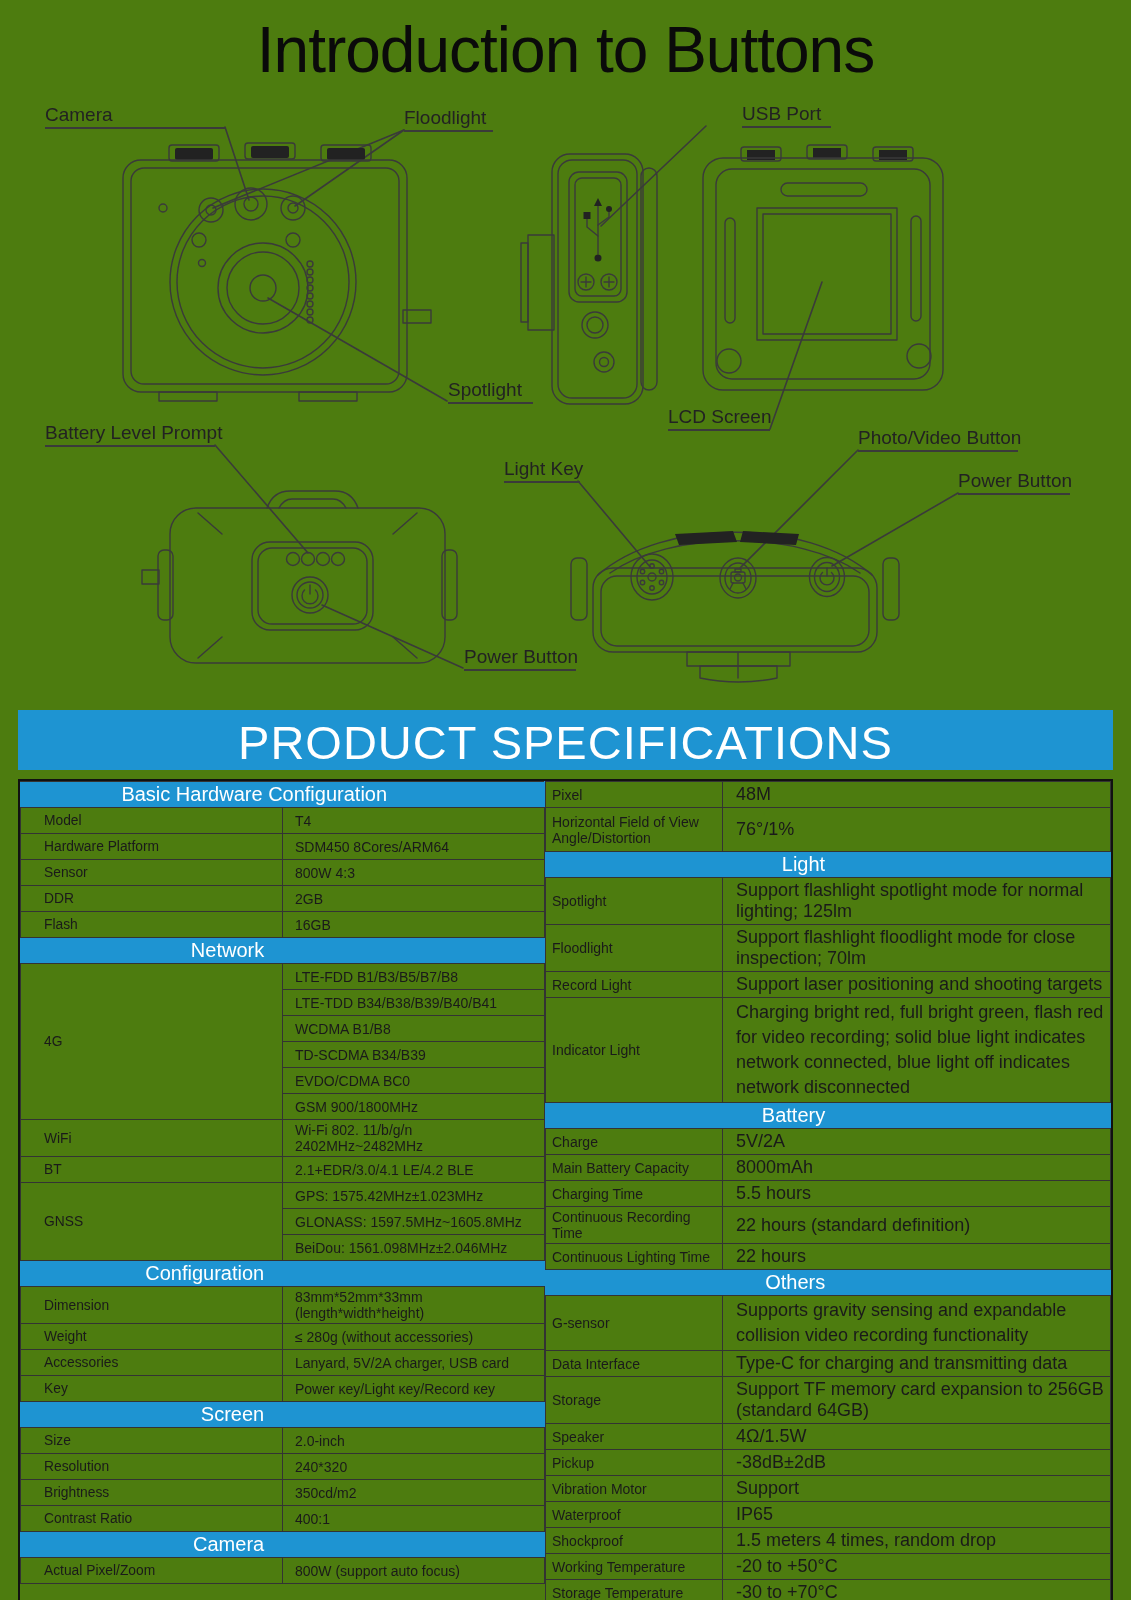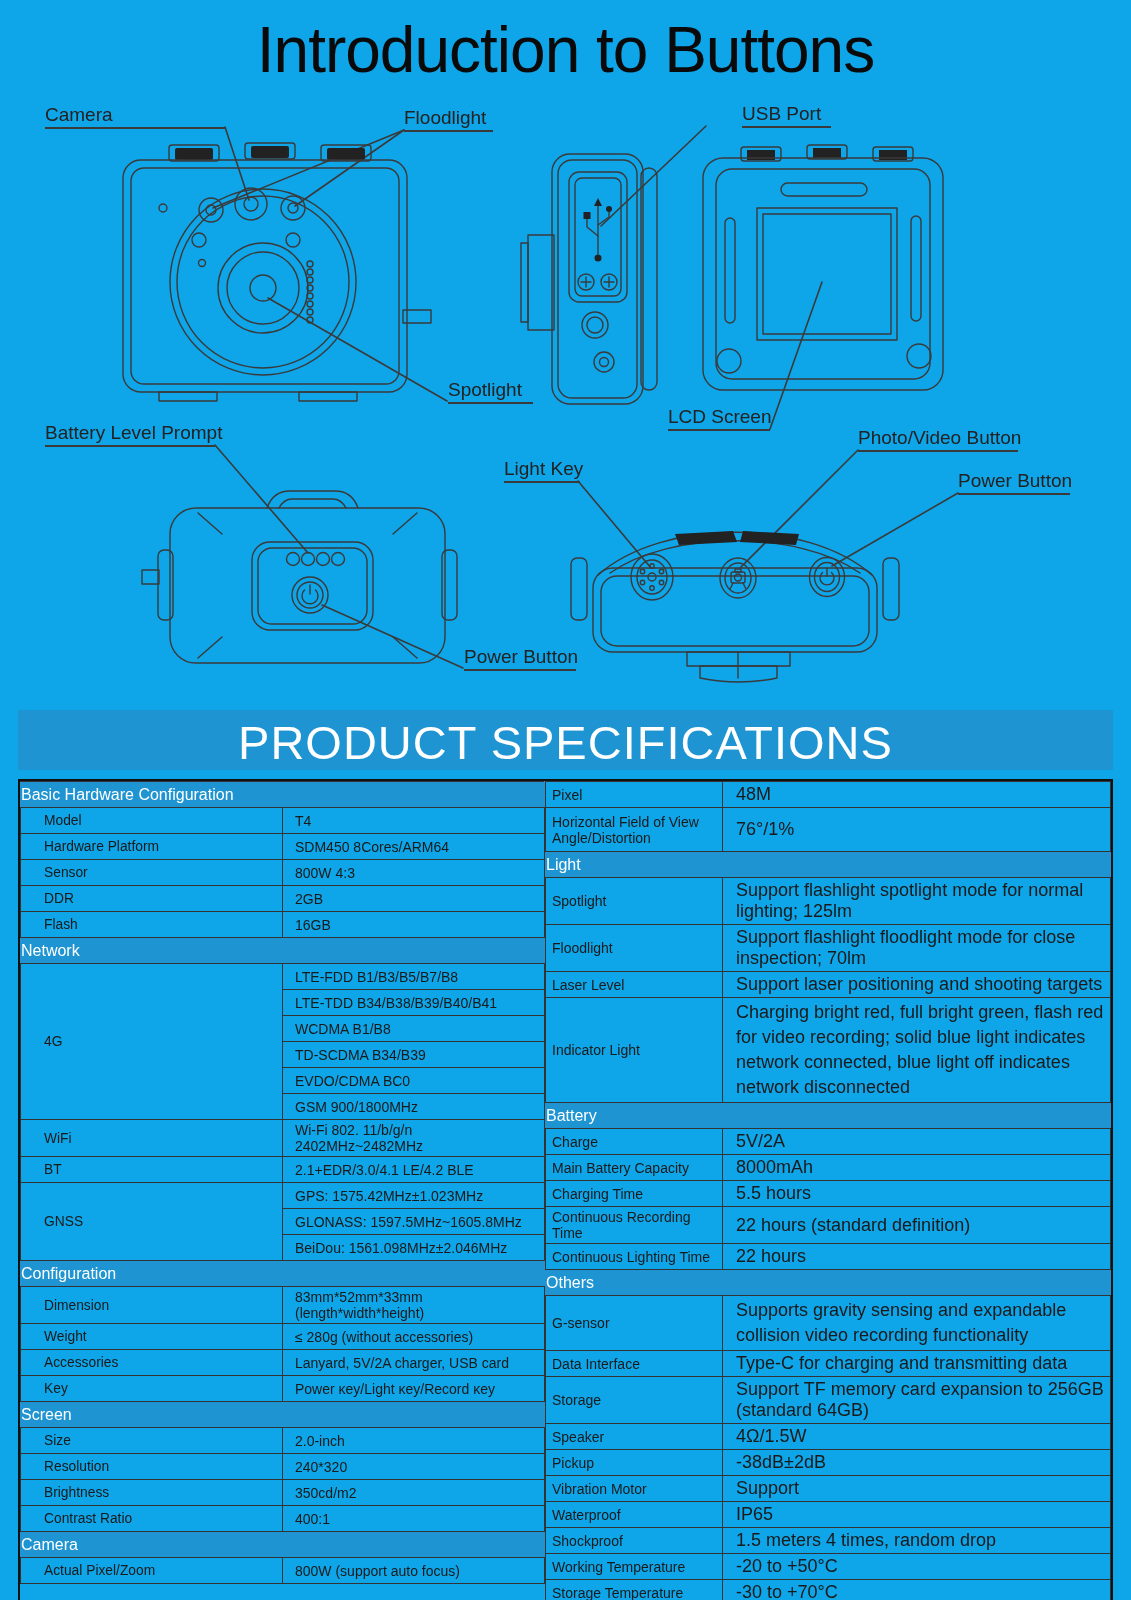--- a/index.html
+++ b/index.html
@@ -1,18 +1,18 @@
 <!DOCTYPE html>
 <html style="--accent: #1E94D2;"><head>
 <meta charset="utf-8">
 <style>
   :root { --accent:#1E94D2; --line:#333; }
   * { margin:0; padding:0; box-sizing:border-box; }
   body { background:#fff; font-family:"Liberation Sans", sans-serif; color:#111; }
-  .page { width:1131px; height:1600px; background:#0ea5e9; position:relative; overflow:hidden; }
+  .page { width:1131px; height:1600px; background:#4d7c0f; position:relative; overflow:hidden; }
 
   .title-wrap { height:100px; display:flex; align-items:center; justify-content:center; }
   .title-wrap h1 { font-size:64px; font-weight:400; letter-spacing:-1px; color:#0a0a0a; }
 
   .diagram { position:relative; width:1131px; height:598px; }
   .diagram svg { position:absolute; left:0; top:0; }
   .dlabel { position:absolute; font-size:19px; color:#222; border-bottom:2px solid #3a3a3a;
             padding-bottom:2px; white-space:nowrap; line-height:20px; }
 
   .banner { margin:12px 18px 0 18px; height:60px; background:var(--accent);
@@ -25,21 +25,21 @@
   table.spec.rt { width:566px; }
   table.spec td { border:1px solid #333; font-size:14px; padding:2px 6px 2px 8px;
                   vertical-align:middle; color:#1a1a1a; overflow:hidden; }
   table.spec.lt td.lab { width:117px; padding-left:23px; font-size:13.8px; }
   table.spec.rt td.lab { width:177px; padding-left:6px; font-size:14px; }
   table.spec td.val { padding-left:12px; }
   table.spec.rt td.val { font-size:18px; padding-left:13px; }
   tr.r { height:26px; }
   tr.h { height:26px; }
   tr.h td { background:var(--accent); border-left:1px solid var(--accent); border-right:1px solid var(--accent); padding:0; }
-  tr.h .hz { display:block; text-align:left; color:#fff; font-size:16px; }
+  tr.h .hz { display:block; text-align:right; color:#fff; font-size:20px; }
   .lz { width:46.5%; } .lz-wide { width:70%; } .rz { width:49.5%; }
   tr.hfov { height:44px; } tr.ind { height:76px; } tr.gs { height:52px; }
   td.multi { line-height:25px; }
 
   
   .art path, .art rect, .art circle, .art ellipse, .art line, .art polyline
     { fill:none; stroke:#3a3a3a; stroke-width:1.4; stroke-linejoin:round; stroke-linecap:round; }
   .art .dk { fill:#222; stroke:none; }
   .art .ldr { stroke:#3a3a3a; stroke-width:1.6; }
 </style>
@@ -389,21 +389,21 @@
           </tr>
       <tr class="r">
             <td class="lab">Spotlight</td>
             <td class="val">Support flashlight spotlight mode for normal lighting; 125lm</td>
           </tr>
       <tr class="r">
             <td class="lab">Floodlight</td>
             <td class="val">Support flashlight floodlight mode for close inspection; 70lm</td>
           </tr>
       <tr class="r">
-            <td class="lab">Laser Level</td>
+            <td class="lab">Record Light</td>
             <td class="val">Support laser positioning and shooting targets</td>
           </tr>
       <tr class="ind">
             <td class="lab">Indicator Light</td>
             <td class="val multi">Charging bright red, full bright green, flash red for video recording; solid blue light indicates network connected, blue light off indicates network disconnected</td>
           </tr>
       <tr class="h">
             <td colspan="2">
               <span class="hz rz">Battery</span>
             </td>

